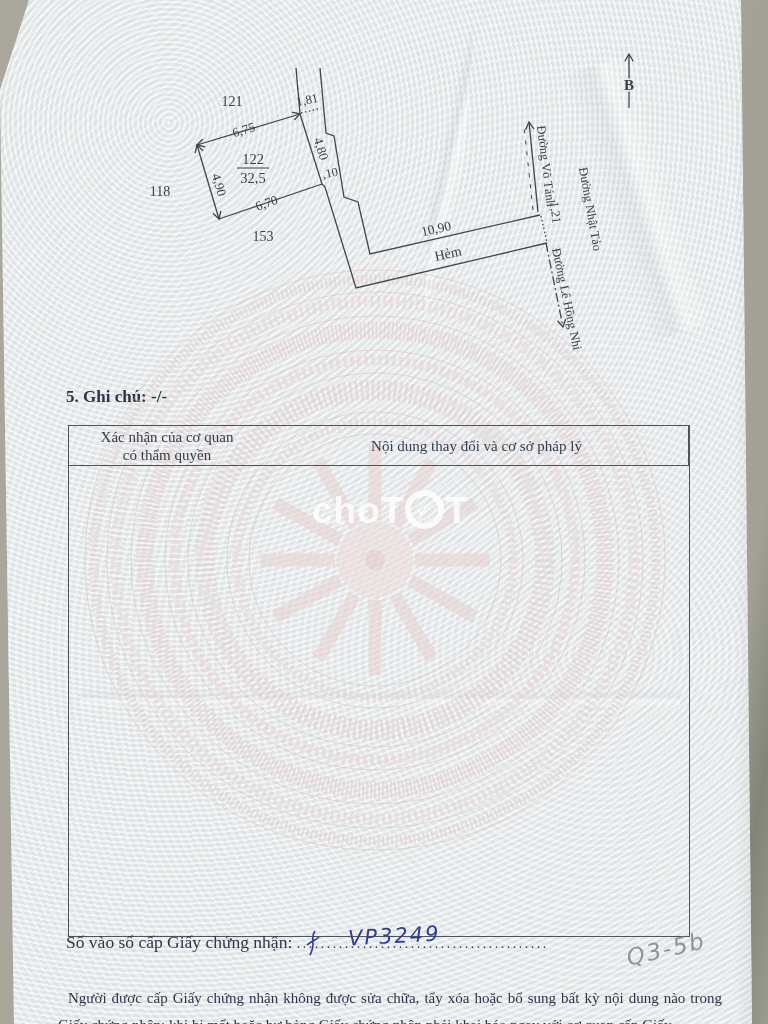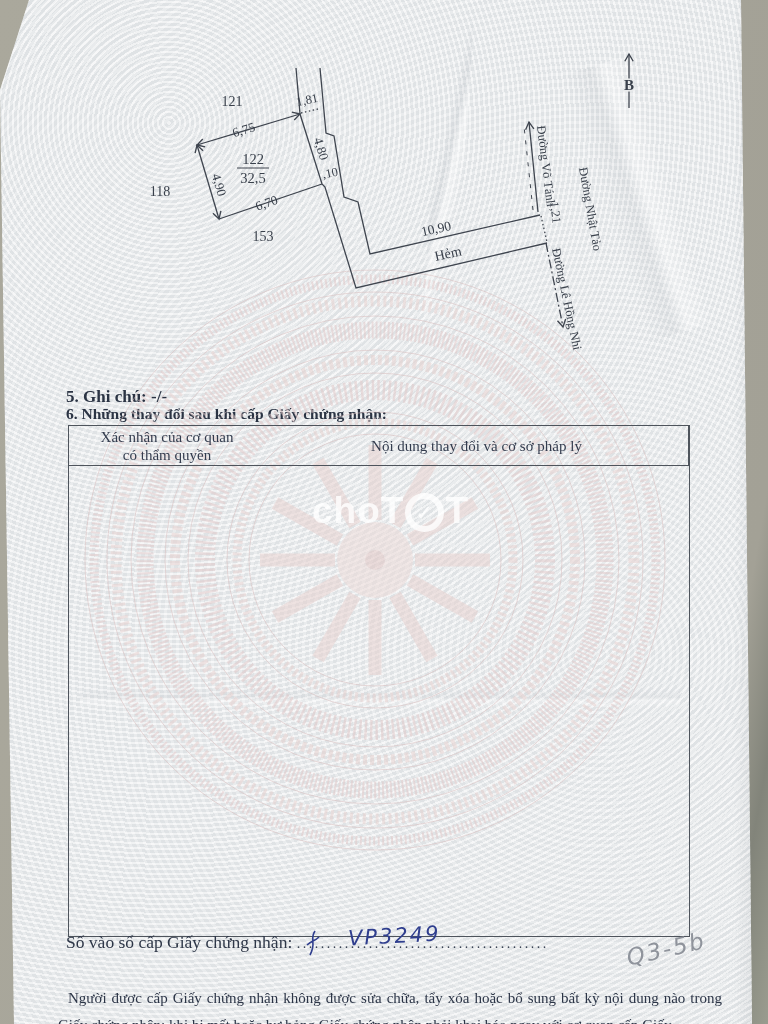--- a/index.html
+++ b/index.html
@@ -26,21 +26,21 @@
       background:linear-gradient(90deg,transparent 30%,rgba(120,128,138,0.08) 48%,rgba(255,255,255,0.35) 58%,transparent 75%);}
   .c3{left:80px;top:688px;width:600px;height:20px;
       background:linear-gradient(to bottom,transparent,rgba(125,132,142,0.07) 45%,rgba(255,255,255,0.30) 62%,transparent);}
   .heading{position:absolute;font-weight:bold;color:#2b3444;white-space:nowrap;}
   .h4{left:64px;top:33px;font-size:16px;letter-spacing:0.3px;}
   .h5{left:66px;top:387px;font-size:17px;text-align:right;}
   .h6{left:66px;top:405px;font-size:15.5px;}
   svg.diagram{position:absolute;left:0;top:0;z-index:3;}
   svg.diagram text{font-family:"Liberation Serif","DejaVu Serif",serif;fill:#39404b;}
   .drumwrap{position:absolute;left:0;top:200px;z-index:1;}
-  .chotot{position:absolute;left:312px;top:490px;z-index:5;display:flex;align-items:flex-end;
+  .chotot{position:absolute;left:312px;top:490px;z-index:5;display:flex;align-items:flex-start;
     color:rgba(255,255,255,0.80);font-family:"Liberation Sans","DejaVu Sans",sans-serif;
     font-weight:bold;font-size:37px;letter-spacing:1px;}
   .chotot .lower{font-weight:600;}
   .o-check{width:27px;height:27px;border:6px solid rgba(255,255,255,0.80);border-radius:50%;
     display:flex;align-items:center;justify-content:center;font-size:21px;margin:0 1px;}
   .tbl{position:absolute;left:68px;top:425px;width:622px;height:512px;z-index:4;
     border:1.6px solid #4e545c;box-sizing:border-box;}
   .tbl .hdr{display:flex;height:39px;border-bottom:1.4px solid #4e545c;}
   .tbl .cell{display:flex;flex-direction:column;align-items:center;justify-content:center;
     font-size:15px;color:#333c4e;text-align:center;line-height:1.2;}
@@ -93,21 +93,20 @@
             <line x1="395" y1="325" x2="432" y2="261"></line>
               <line x1="410" y1="340" x2="475" y2="303"></line>
           </g>
           <circle cx="375" cy="360" r="38" fill="#eddbd9"></circle>
           <circle cx="375" cy="360" r="10" fill="#e2c6c4"></circle>
         </g>
       </svg>
     </div>
 
     <div class="heading h5">5. Ghi chú: -/-</div>
-    <div class="heading h6">6. Những thay đổi sau khi cấp Giấy chứng nhận:</div>
 
     <svg class="diagram" width="768" height="400" viewBox="0 0 768 400">
       <defs>
         <marker id="arrowhead" viewBox="0 0 10 10" refX="8" refY="5" markerWidth="8" markerHeight="8" orient="auto-start-reverse">
           <path d="M1,1 L8,5 L1,9" fill="none" stroke="#3f454f" stroke-width="1.3"></path>
         </marker>
       </defs>
       <g stroke="#3f454f" stroke-width="1.3" fill="none">
         <g>
           <line x1="629" y1="108" x2="629" y2="54" marker-end="url(#arrowhead)"></line>

